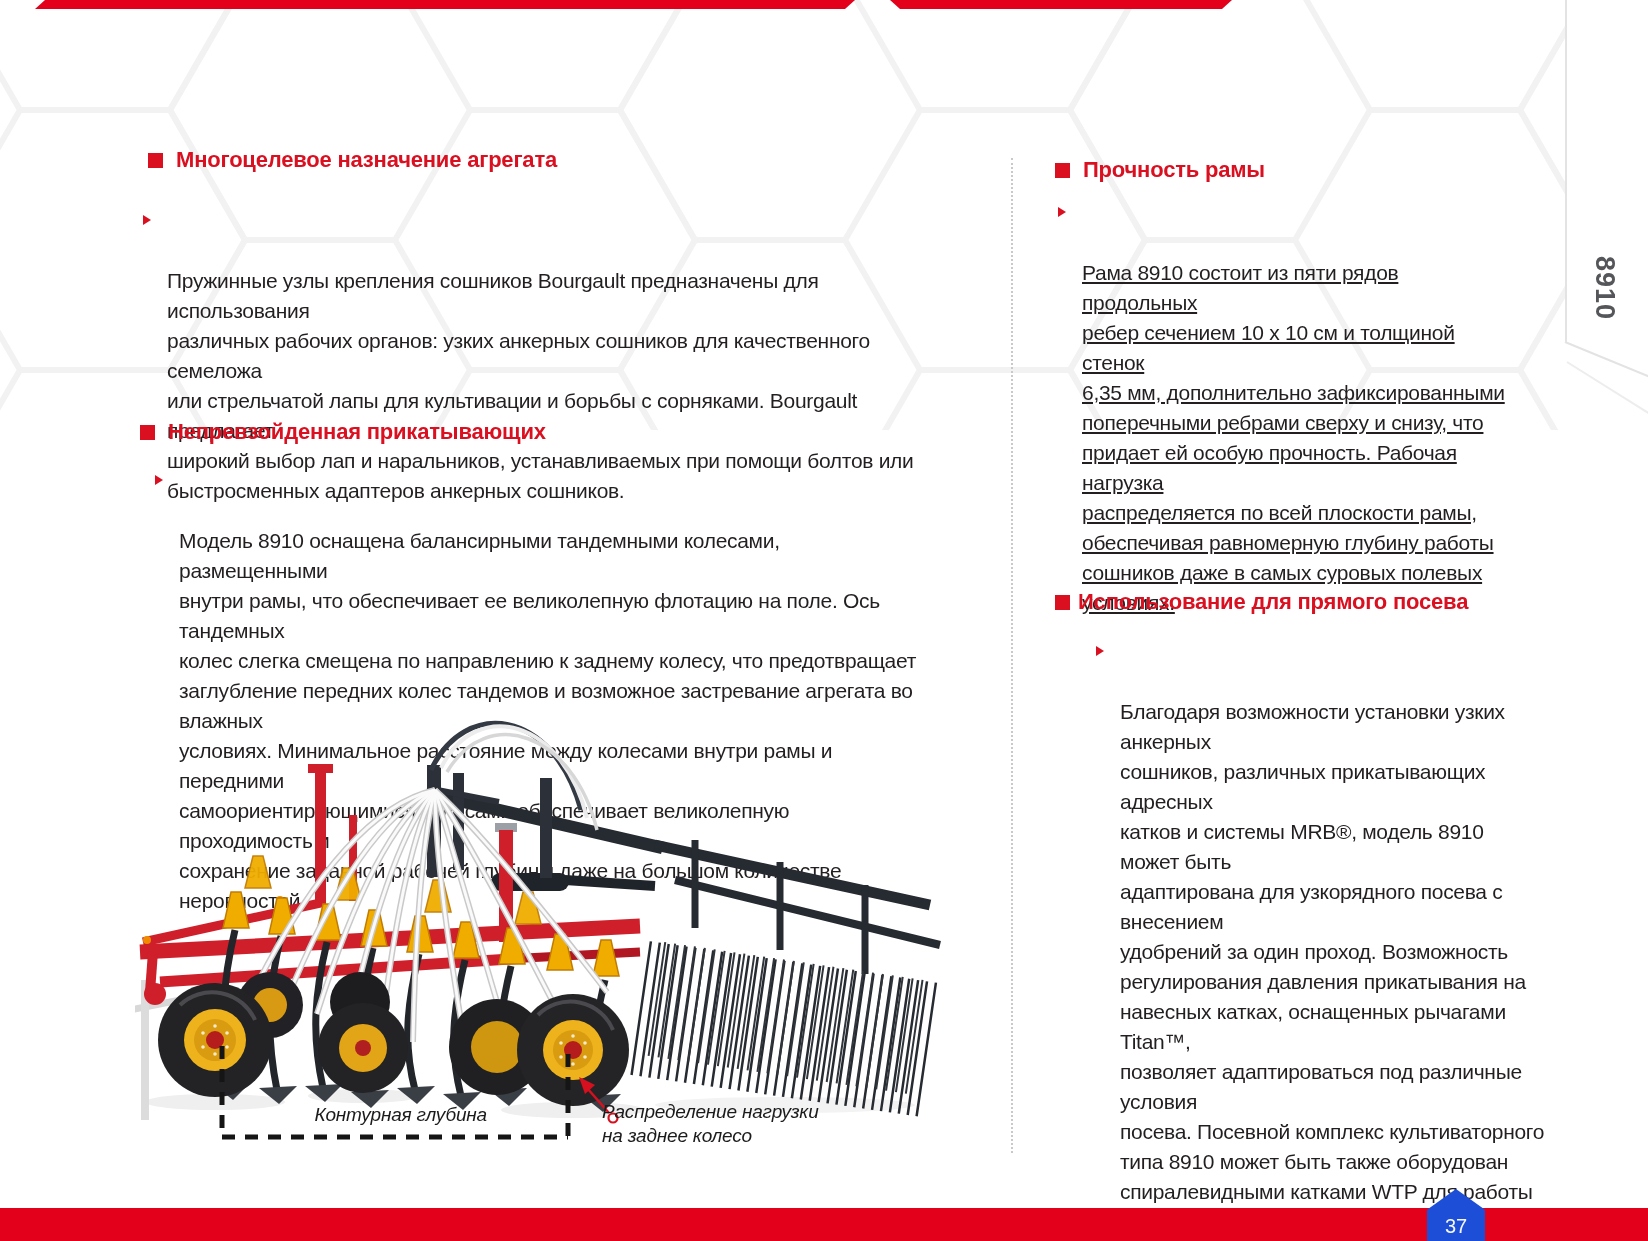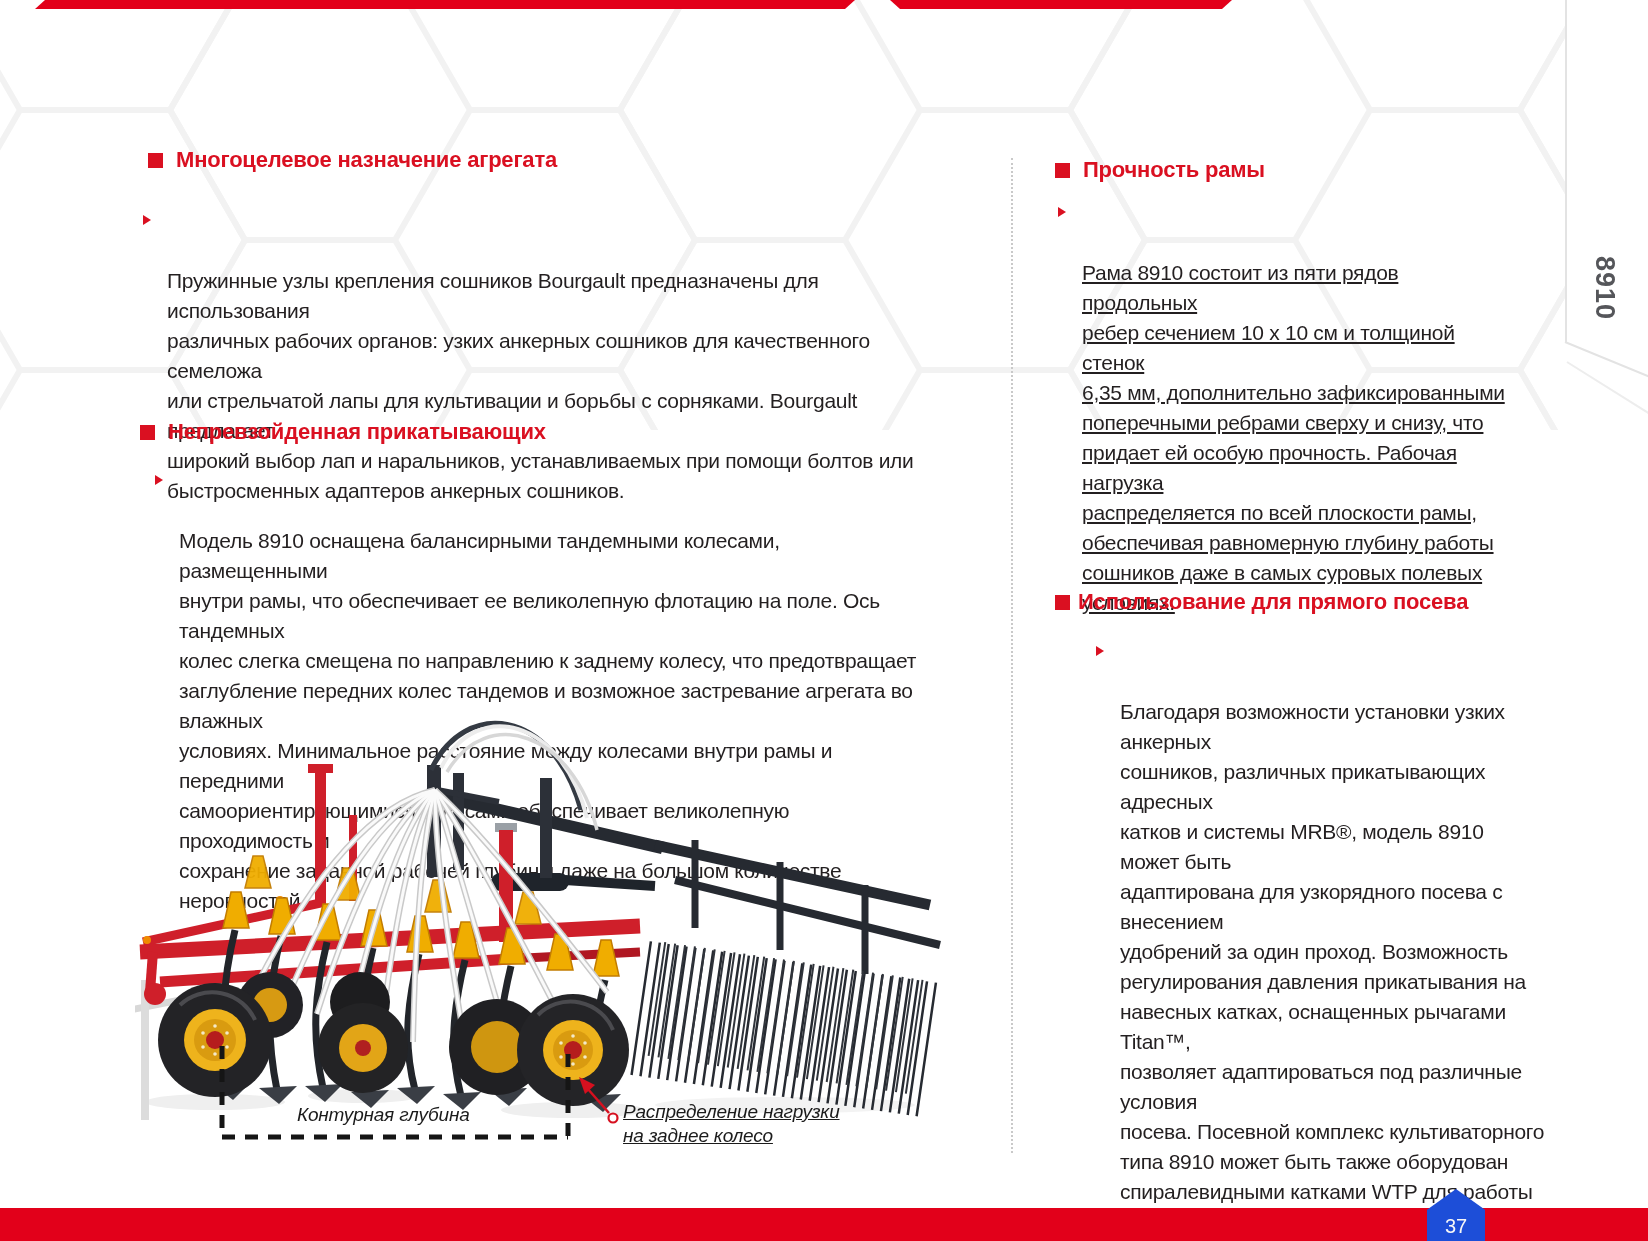--- a/index.html
+++ b/index.html
@@ -23,22 +23,22 @@
   .col-right .para{width:428px;}
   .divider{position:absolute;left:1011px;top:158px;height:995px;border-left:2px dotted #c9c9c9;}
   
   .tab{position:absolute;left:1565px;top:0;width:83px;height:342px;background:#fff;border-left:2px solid #e3e3e3;}
   .tab-label{position:absolute;left:1565px;top:273px;width:80px;height:30px;
              transform:rotate(90deg);font-size:27px;font-weight:bold;color:#55565a;
              letter-spacing:1px;text-align:center;line-height:30px;}
   .tab-lines{position:absolute;left:0;top:0;pointer-events:none;}
   
   .cap{position:absolute;font-style:italic;font-size:19px;letter-spacing:-0.2px;color:#1b1b1b;}
-  .cap-depth{left:297px;top:1104px;width:190px;text-align:left;}
-  .cap-load{left:623px;top:1100px;line-height:24px;white-space:pre-line;text-decoration:underline;}
+  .cap-depth{left:297px;top:1104px;width:190px;text-align:right;}
+  .cap-load{left:602px;top:1100px;line-height:24px;white-space:pre-line;}
   
   .bottombar{position:absolute;left:0;bottom:0;width:1648px;height:33px;background:#e2001a;}
   .badge{position:absolute;left:1427px;top:1189px;width:58px;height:52px;background:#1d4ed8;
          clip-path:polygon(50% 0,100% 40%,100% 100%,0 100%,0 40%);
          display:flex;align-items:flex-end;justify-content:center;}
   .badge span{font-size:20px;color:#f7f7f7;line-height:30px;}
 </style>
 </head>
 <body>
 

